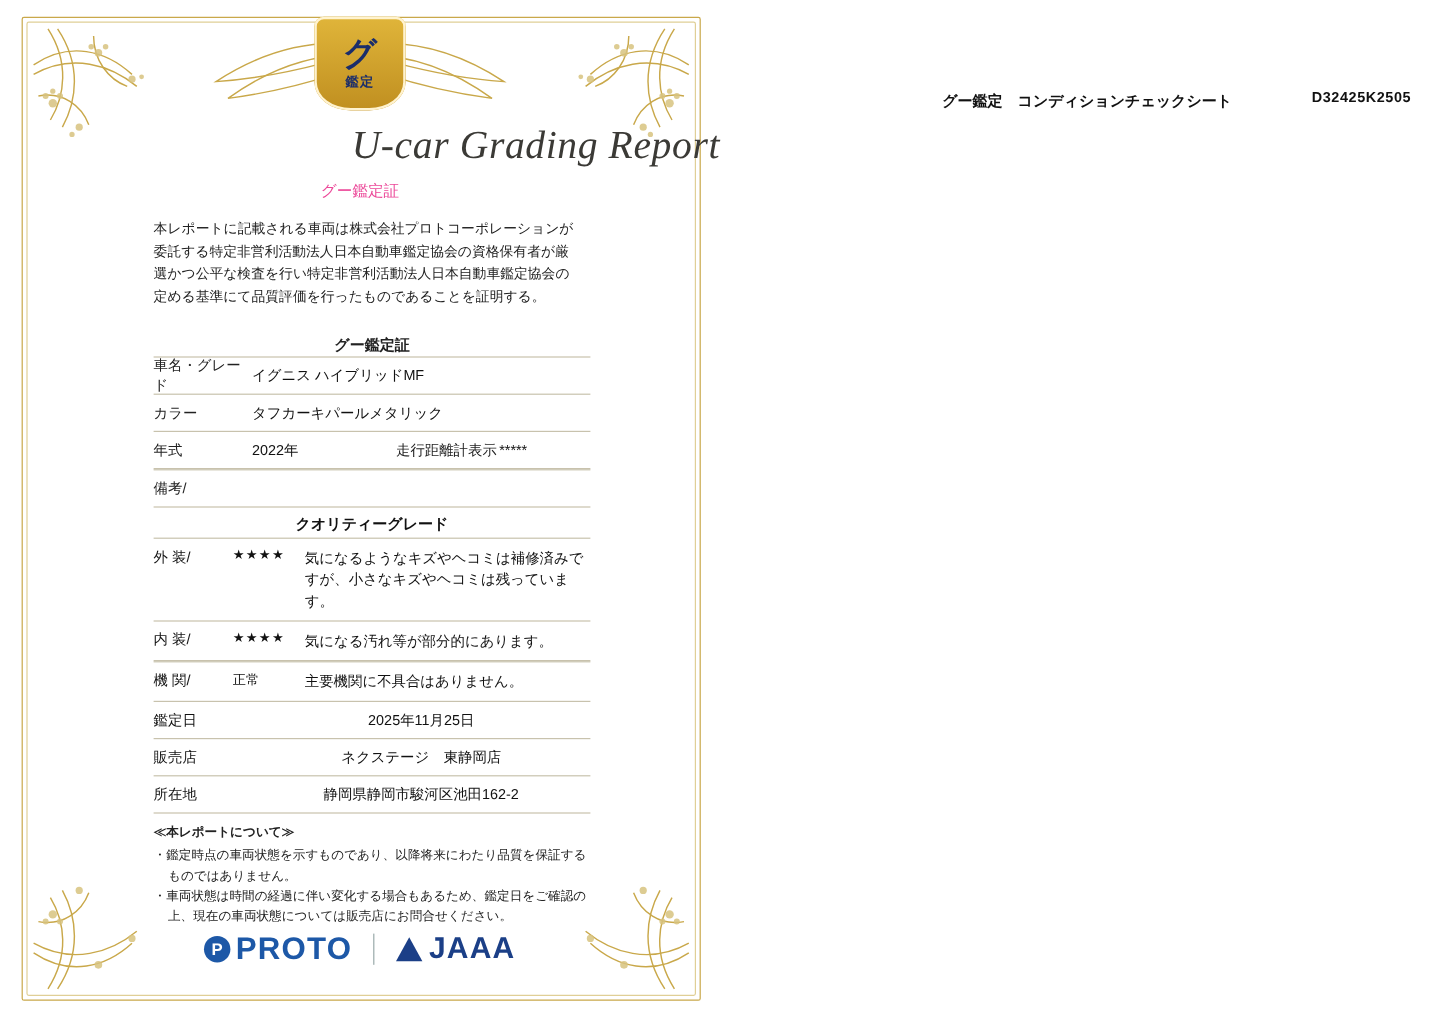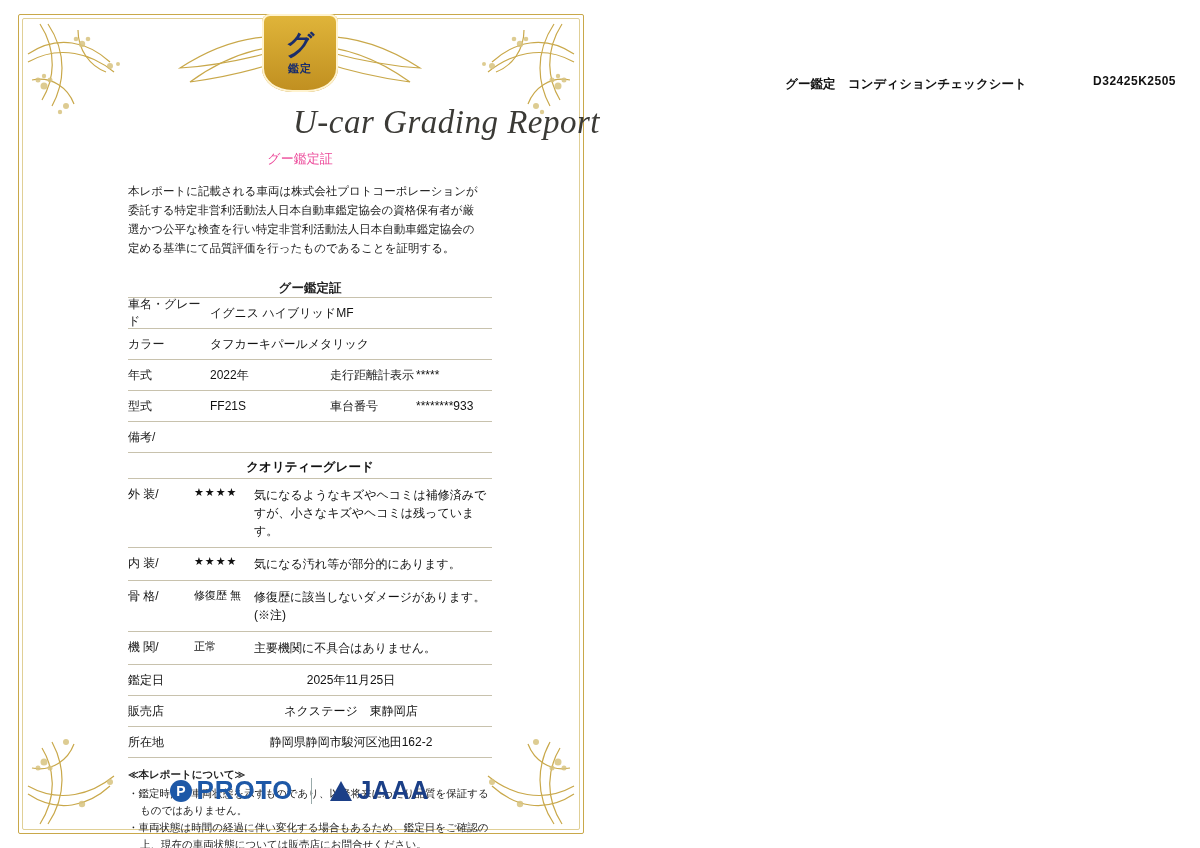--- a/index.html
+++ b/index.html
@@ -266,26 +266,20 @@
       <div class="spec-sep"></div>
 
       <div class="row">
         <span class="lbl">年式</span>
         <span class="val" style="width:120px">2022年</span>
         <span class="lbl2">走行距離計表示</span>
         <span class="val">*****</span>
       </div>
       <div class="spec-sep"></div>
 
-      <div class="row">
-        <span class="lbl">型式</span>
-        <span class="val" style="width:120px">FF21S</span>
-        <span class="lbl2">車台番号</span>
-        <span class="val">********933</span>
-      </div>
       <div class="spec-sep"></div>
 
       <div class="row">
         <span class="lbl">備考/</span>
         <span class="val"></span>
       </div>
       <div class="spec-sep"></div>
 
       <div class="quality-title">クオリティーグレード</div>
       <div class="spec-sep"></div>
@@ -297,25 +291,20 @@
       </div>
       <div class="spec-sep"></div>
 
       <div class="qrow">
         <span class="qlbl">内 装/</span>
         <span class="qstar stars">★★★★</span>
         <span class="qtxt">気になる汚れ等が部分的にあります。</span>
       </div>
       <div class="spec-sep"></div>
 
-      <div class="qrow">
-        <span class="qlbl">骨 格/</span>
-        <span class="qstar">修復歴 無</span>
-        <span class="qtxt">修復歴に該当しないダメージがあります。(※注)</span>
-      </div>
       <div class="spec-sep"></div>
 
       <div class="qrow">
         <span class="qlbl">機 関/</span>
         <span class="qstar">正常</span>
         <span class="qtxt">主要機関に不具合はありません。</span>
       </div>
       <div class="spec-sep"></div>
 
       <div class="info-rows">

